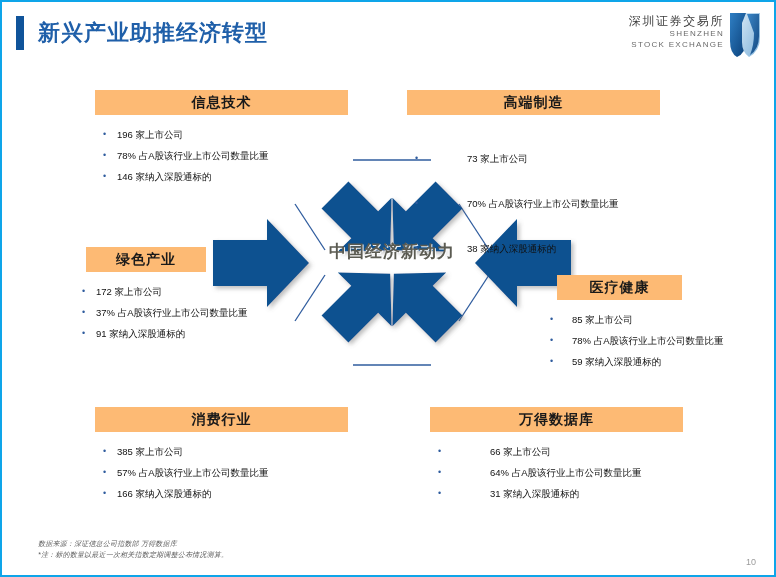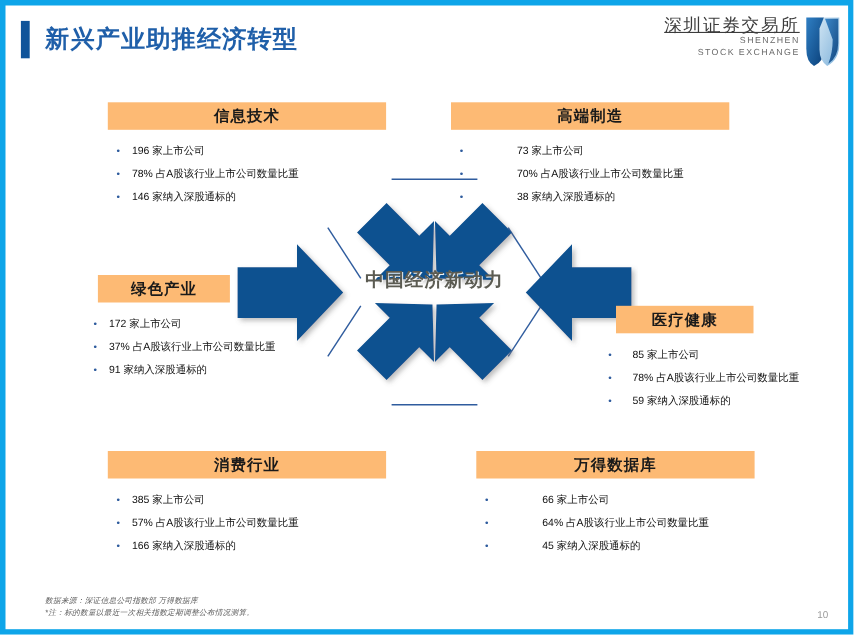--- a/index.html
+++ b/index.html
@@ -14,21 +14,21 @@
     overflow: hidden;
     font-family: "Liberation Sans", "DejaVu Sans", sans-serif;
     color: #000;
   }
 
   
   #slide {
     position: absolute;
     inset: 0;
     background: #ffffff;
-    border: 5px solid #0ea5e9;
+    border: 2px solid #0ea5e9;
     box-sizing: border-box;
     padding-left: 24px;
   }
 
   
   #header {
     position: absolute;
     left: 0; top: 0;
     width: 776px; height: 62px;
   }
@@ -55,26 +55,25 @@
     right: 12px; top: 8px;
     width: 150px; height: 50px;
   }
   #logo-text-block {
     position: absolute;
     right: 42px; top: 4px;
     text-align: right;
     color: #4c4c4c;
   }
   #logo-cn {
-    font-size: 16px;
+    font-size: 12px;
     letter-spacing: 1.6px;
     line-height: 14px;
     white-space: nowrap;
     color: #3c3c3c;
-    text-decoration: underline;
   }
   #logo-en1, #logo-en2 {
     font-size: 8px;
     letter-spacing: 1.3px;
     line-height: 11px;
     white-space: nowrap;
     color: #6a6a6a;
   }
   #logo-mark {
     position: absolute;
@@ -123,21 +122,21 @@
   #panel-green .panel-head { width: 120px; margin-left: 12px; }
   #panel-health    { left: 540px; top: 245px; width: 220px; margin-top: 28px; }
   #panel-health .panel-head { width: 125px; margin-left: 15px; }
   #panel-consume   { left: 93px;  top: 405px; width: 253px; }
   #panel-culture   { left: 428px; top: 405px; width: 253px; }
 
   #panel-green .panel-list  { padding-left: 0px; }
   #panel-health .panel-list { padding-left: 0px; }
   #panel-health .panel-list li { padding-left: 30px; }
   #panel-culture .panel-list li { padding-left: 60px; }
-  #panel-mfg .panel-list li { padding-left: 60px; }
+  #panel-mfg .panel-list li { padding-left: 60px; margin-top: 24px; }
 
   
   #diagram {
     position: absolute;
     left: 205px; top: 105px;
     width: 370px; height: 310px;
   }
   #center-label {
     position: absolute;
     left: 0; top: 133px;
@@ -294,21 +293,21 @@
       <li>57% 占A股该行业上市公司数量比重</li>
       <li>166 家纳入深股通标的</li>
     </ul>
   </div>
 
   <div class="panel" id="panel-culture">
     <div class="panel-head">万得数据库</div>
     <ul class="panel-list">
       <li>66 家上市公司</li>
       <li>64% 占A股该行业上市公司数量比重</li>
-      <li>45 家纳入深股通标的</li>
+      <li>31 家纳入深股通标的</li>
     </ul>
   </div>
 
   <div id="footnotes">
     <div>数据来源：深证信息公司指数部  万得数据库</div>
     <div>*注：标的数量以最近一次相关指数定期调整公布情况测算。</div>
   </div>
 
   <div id="page-number">10</div>
 

